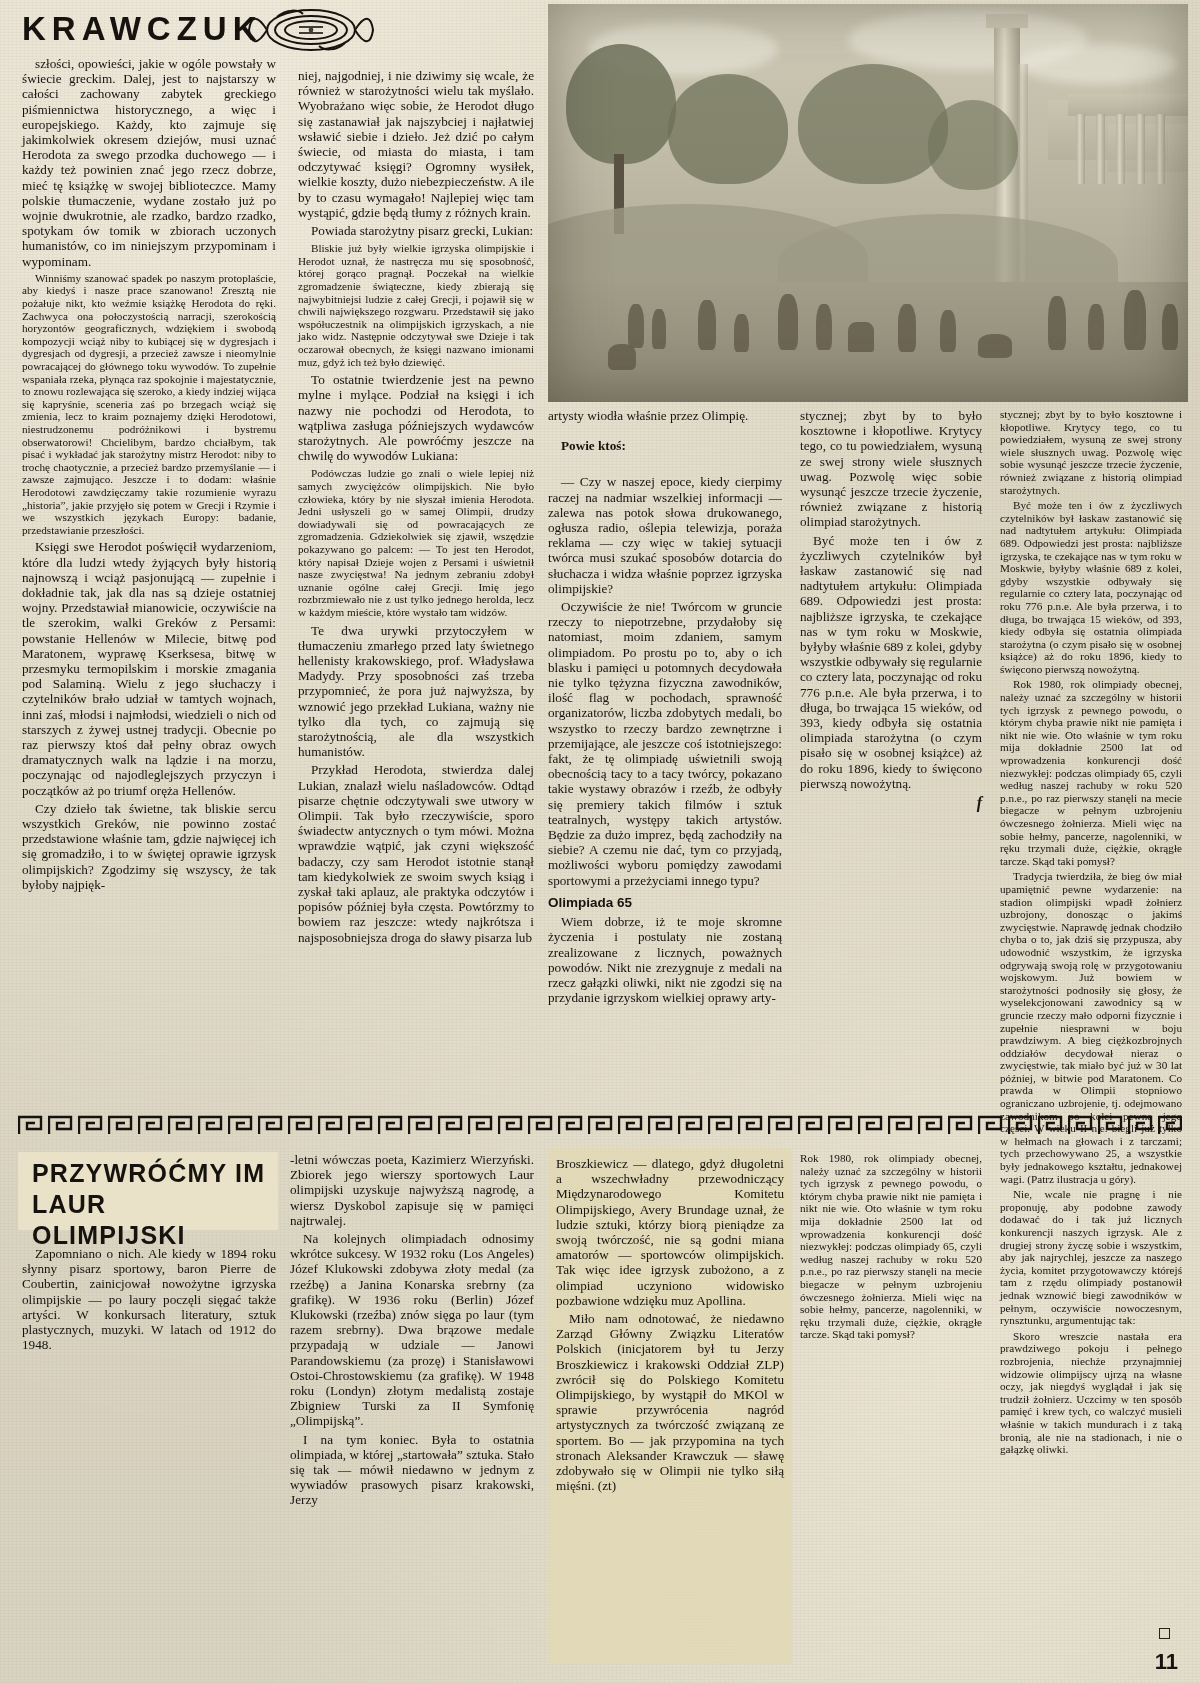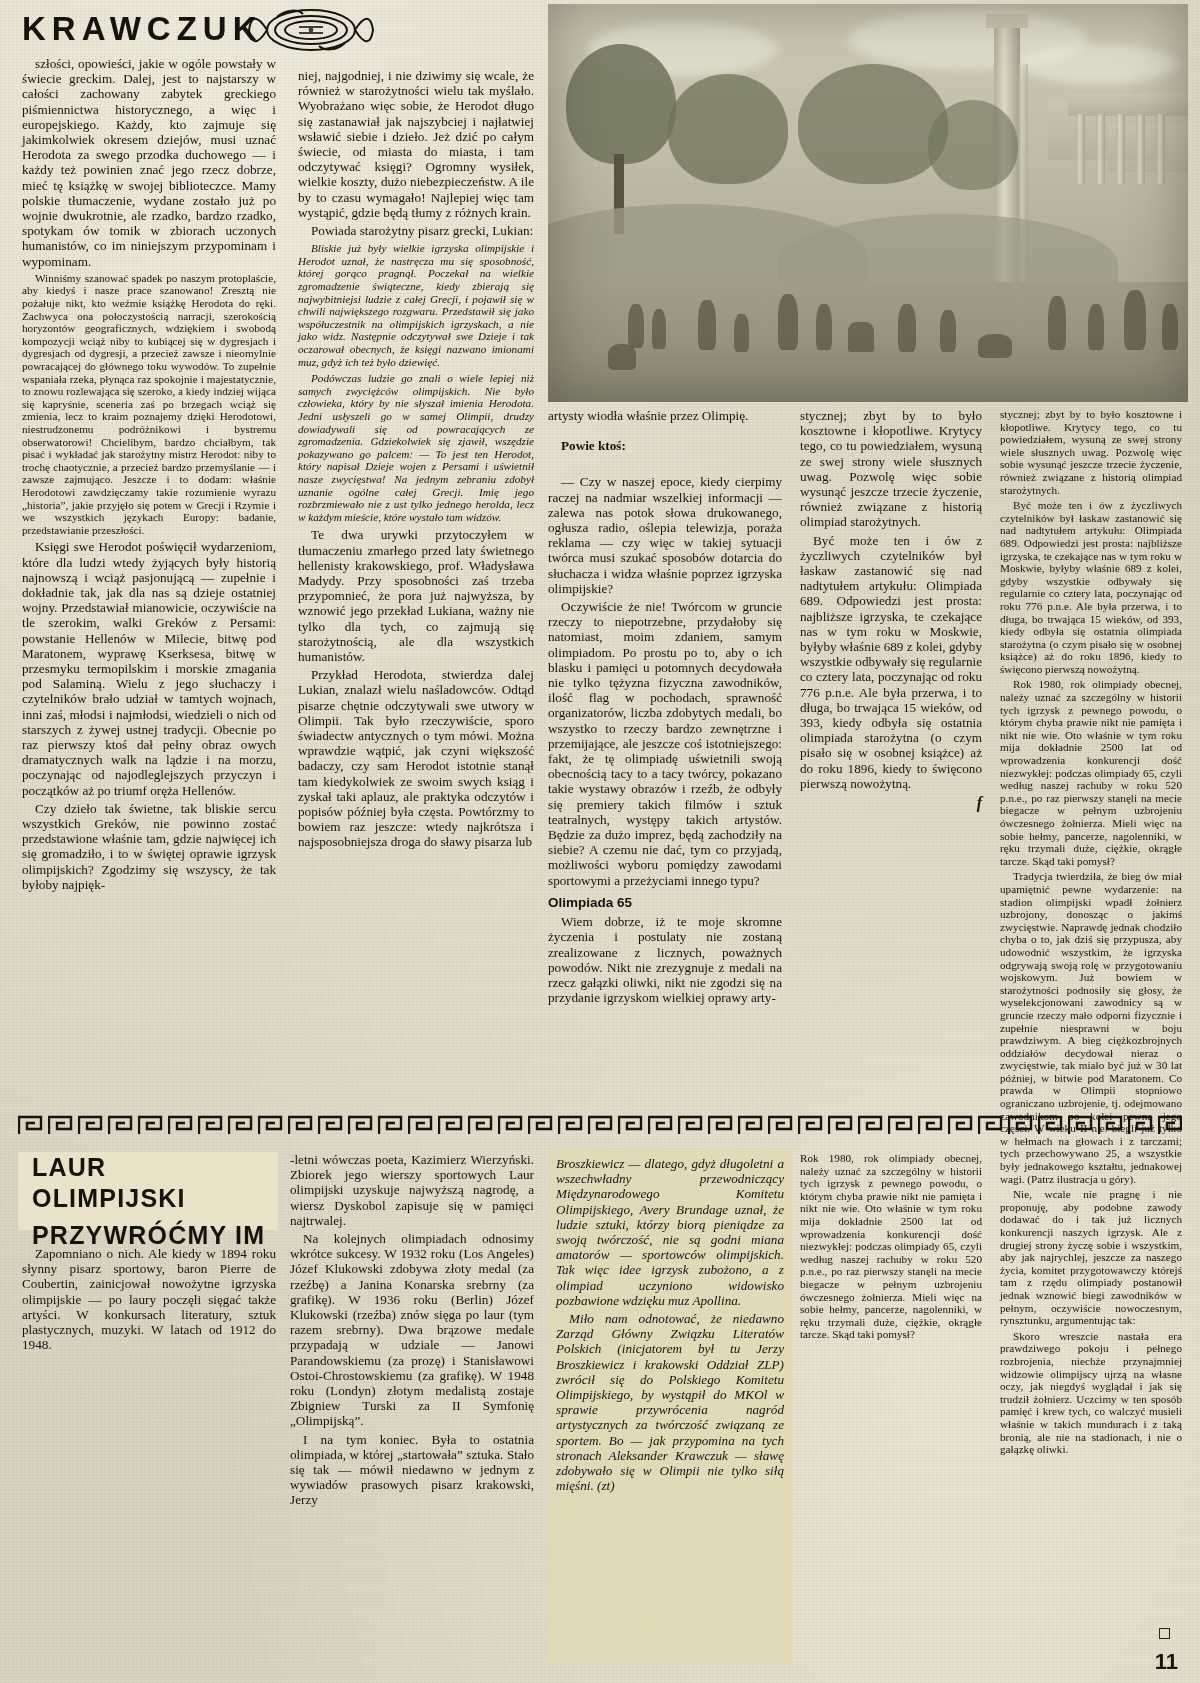--- a/index.html
+++ b/index.html
@@ -47,21 +47,21 @@
     font-size:13.2px;
     line-height:15.2px;
     color:#16130f;
     -webkit-hyphens:auto;hyphens:auto;
   }
   .col p{margin:0 0 0 0;text-indent:13px;}
   .col p.first{text-indent:13px;}
   .small{
     font-size:11.2px;line-height:12.6px;
   }
-  .ital{font-style:italic;}
+  .ital{}
   
   .illus{
     position:absolute;left:548px;top:4px;width:640px;height:398px;
     background:
       linear-gradient(180deg,#b9b49a 0%,#a9a488 40%,#9e9a80 100%);
     overflow:hidden;
     filter:saturate(.75);
   }
   .sky{position:absolute;inset:0;background:linear-gradient(180deg,#cfcab0 0%,#c3bda2 35%,#b5b096 60%,#a7a288 100%);}
   .cloud{position:absolute;border-radius:50%;background:rgba(240,236,220,.55);filter:blur(5px);}
@@ -199,20 +199,21 @@
   <p class="first" data-name="paragraph">szłości, opowieści, jakie w ogóle powstały w świecie greckim. Dalej, jest to najstarszy w całości zachowany zabytek greckiego piśmiennictwa historycznego, a więc i europejskiego. Każdy, kto zajmuje się jakimkolwiek okresem dziejów, musi uznać Herodota za swego przodka duchowego — i każdy też powinien znać jego rzecz dobrze, mieć tę książkę w swojej biblioteczce. Mamy polskie tłumaczenie, wydane zostało już po wojnie dwukrotnie, ale rzadko, bardzo rzadko, spotykam ów tomik w zbiorach uczonych humanistów, co im niniejszym przypominam i wypominam.</p>
   <p class="small" data-name="paragraph-small" style="margin-top:3px;">Winniśmy szanować spadek po naszym protoplaście, aby kiedyś i nasze prace szanowano! Zresztą nie pożałuje nikt, kto weźmie książkę Herodota do ręki. Zachwyca ona połoczystością narracji, szerokością horyzontów geograficznych, wdziękiem i swobodą kompozycji wciąż niby to kubiącej się w dygresjach i dygresjach od dygresji, a przecież zawsze i nieomylnie powracającej do głównego toku wywodów. To zupełnie wspaniała rzeka, płynąca raz spokojnie i majestatycznie, to znowu rozlewająca się szeroko, a kiedy indziej wijąca się kapryśnie, sceneria zaś po brzegach wciąż się zmienia, lecz to kraim poznajemy dzięki Herodotowi, niestrudzonemu podróżnikowi i bystremu obserwatorowi! Chcielibym, bardzo chciałbym, tak pisać i wykładać jak starożytny mistrz Herodot: niby to trochę chaotycznie, a przecież bardzo przemyślanie — i zawsze zajmująco. Jeszcze i to dodam: właśnie Herodotowi zawdzięczamy takie rozumienie wyrazu „historia”, jakie przyjęło się potem w Grecji i Rzymie i we wszystkich językach Europy: badanie, przedstawianie przeszłości.</p>
   <p data-name="paragraph" style="margin-top:3px;">Księgi swe Herodot poświęcił wydarzeniom, które dla ludzi wtedy żyjących były historią najnowszą i wciąż pasjonującą — zupełnie i dokładnie tak, jak dla nas są dzieje ostatniej wojny. Przedstawiał mianowicie, oczywiście na tle szerokim, walki Greków z Persami: powstanie Hellenów w Milecie, bitwę pod Maratonem, wyprawę Kserksesa, bitwę w przesmyku termopilskim i morskie zmagania pod Salaminą. Wielu z jego słuchaczy i czytelników brało udział w tamtych wojnach, inni zaś, młodsi i najmłodsi, wiedzieli o nich od starszych z żywej ustnej tradycji. Obecnie po raz pierwszy ktoś dał pełny obraz owych dramatycznych walk na lądzie i na morzu, poczynając od najodleglejszych przyczyn i początków aż po triumf oręża Hellenów.</p>
   <p data-name="paragraph" style="margin-top:3px;">Czy dzieło tak świetne, tak bliskie sercu wszystkich Greków, nie powinno zostać przedstawione właśnie tam, gdzie najwięcej ich się gromadziło, i to w świętej oprawie igrzysk olimpijskich? Zgodzimy się wszyscy, że tak byłoby najpięk-</p>
 </div>
 
 <div class="col" data-name="article1-column-2" style="left:298px;top:68px;width:236px;">
   <p style="text-indent:0" data-name="paragraph">niej, najgodniej, i nie dziwimy się wcale, że również w starożytności wielu tak myślało. Wyobrażano więc sobie, że Herodot długo się zastanawiał jak najszybciej i najłatwiej wsławić siebie i dzieło. Jeż dzić po całym świecie, od miasta do miasta, i tam odczytywać księgi? Ogromny wysiłek, wielkie koszty, dużo niebezpieczeństw. A ile by to czasu wymagało! Najlepiej więc tam wystąpić, gdzie będą tłumy z różnych krain.</p>
   <p data-name="paragraph" style="margin-top:3px;">Powiada starożytny pisarz grecki, Lukian:</p>
   <p class="small ital" data-name="quote-lukian-1" style="margin-top:4px;text-indent:13px;">Bliskie już były wielkie igrzyska olimpijskie i Herodot uznał, że nastręcza mu się sposobność, której gorąco pragnął. Poczekał na wielkie zgromadzenie świąteczne, kiedy zbierają się najwybitniejsi ludzie z całej Grecji, i pojawił się w chwili największego rozgwaru. Przedstawił się jako współuczestnik na olimpijskich igrzyskach, a nie jako widz. Następnie odczytywał swe Dzieje i tak oczarował obecnych, że księgi nazwano imionami muz, gdyż ich też było dziewięć.</p>
+  <p data-name="paragraph" style="margin-top:4px;">To ostatnie twierdzenie jest na pewno mylne i mylące. Podział na księgi i ich nazwy nie pochodzi od Herodota, to wątpliwa zasługa późniejszych wydawców starożytnych. Ale powróćmy jeszcze na chwilę do wywodów Lukiana:</p>
   <p class="small ital" data-name="quote-lukian-2" style="margin-top:4px;text-indent:13px;">Podówczas ludzie go znali o wiele lepiej niż samych zwyciężców olimpijskich. Nie było człowieka, który by nie słyszał imienia Herodota. Jedni usłyszeli go w samej Olimpii, drudzy dowiadywali się od powracających ze zgromadzenia. Gdziekolwiek się zjawił, wszędzie pokazywano go palcem: — To jest ten Herodot, który napisał Dzieje wojen z Persami i uświetnił nasze zwycięstwa! Na jednym zebraniu zdobył uznanie ogólne całej Grecji. Imię jego rozbrzmiewało nie z ust tylko jednego herolda, lecz w każdym mieście, które wystało tam widzów.</p>
   <p data-name="paragraph" style="margin-top:4px;">Te dwa urywki przytoczyłem w tłumaczeniu zmarłego przed laty świetnego hellenisty krakowskiego, prof. Władysława Madydy. Przy sposobności zaś trzeba przypomnieć, że pora już najwyższa, by wznowić jego przekład Lukiana, ważny nie tylko dla tych, co zajmują się starożytnością, ale dla wszystkich humanistów.</p>
   <p data-name="paragraph" style="margin-top:3px;">Przykład Herodota, stwierdza dalej Lukian, znalazł wielu naśladowców. Odtąd pisarze chętnie odczytywali swe utwory w Olimpii. Tak było rzeczywiście, sporo świadectw antycznych o tym mówi. Można wprawdzie wątpić, jak czyni większość badaczy, czy sam Herodot istotnie stanął tam kiedykolwiek ze swoim swych ksiąg i zyskał taki aplauz, ale praktyka odczytów i popisów później była częsta. Powtórzmy to bowiem raz jeszcze: wtedy najkrótsza i najsposobniejsza droga do sławy pisarza lub</p>
 </div>
 
 <div class="col" data-name="article1-column-3" style="left:548px;top:408px;width:234px;">
   <p style="text-indent:0" data-name="paragraph">artysty wiodła właśnie przez Olimpię.</p>
   <p data-name="paragraph" style="margin-top:15px;font-weight:bold;">Powie ktoś:</p>
   <p data-name="paragraph" style="margin-top:21px;">— Czy w naszej epoce, kiedy cierpimy raczej na nadmiar wszelkiej informacji — zalewa nas potok słowa drukowanego, ogłusza radio, oślepia telewizja, poraża reklama — czy więc w takiej sytuacji twórca musi szukać sposobów dotarcia do słuchacza i widza właśnie poprzez igrzyska olimpijskie?</p>
   <p data-name="paragraph" style="margin-top:3px;">Oczywiście że nie! Twórcom w gruncie rzeczy to niepotrzebne, przydałoby się natomiast, moim zdaniem, samym olimpiadom. Po prostu po to, aby o ich blasku i pamięci u potomnych decydowała nie tylko tężyzna fizyczna zawodników, ilość flag w pochodach, sprawność organizatorów, liczba zdobytych medali, bo wszystko to rzeczy bardzo zewnętrzne i przemijające, ale jeszcze coś istotniejszego: fakt, że tę olimpiadę uświetnili swoją obecnością tacy to a tacy twórcy, pokazano takie wystawy obrazów i rzeźb, że odbyły się premiery takich filmów i sztuk teatralnych, występy takich artystów. Będzie za dużo imprez, będą zachodziły na siebie? A czemu nie dać, tym co przyjadą, możliwości wyboru pomiędzy zawodami sportowymi a przeżyciami innego typu?</p>
@@ -247,22 +248,22 @@
         <g fill="none" stroke="#16130f" stroke-width="2.4">
           <path d="M1 21 L1 4 L23 4 L23 16 L9 16 L9 10 L17 10"></path>
         </g>
       </pattern>
     </defs>
     <rect x="0" y="0" width="1164" height="22" fill="url(#gk)"></rect>
   </svg>
 </div>
 
 <div class="headbox" data-name="article2-headline-box">
+  <div class="h" data-name="article2-headline-line1">PRZYWRÓĆMY IM</div>
   <div class="h" style="padding-top:0" data-name="article2-headline-line2">LAUR OLIMPIJSKI</div>
-  <div class="h" data-name="article2-headline-line1">PRZYWRÓĆMY IM</div>
 </div>
 
 <div class="col" data-name="article2-column-1" style="left:22px;top:1246px;width:254px;">
   <p data-name="paragraph">Zapomniano o nich. Ale kiedy w 1894 roku słynny pisarz sportowy, baron Pierre de Coubertin, zainicjował nowożytne igrzyska olimpijskie — po laury poczęli sięgać także artyści. W konkursach literatury, sztuk plastycznych, muzyki. W latach od 1912 do 1948.</p>
 </div>
 
 <div class="col" data-name="article2-column-2" style="left:290px;top:1152px;width:244px;">
   <p style="text-indent:0" data-name="paragraph">-letni wówczas poeta, Kazimierz Wierzyński. Zbiorek jego wierszy sportowych Laur olimpijski uzyskuje najwyższą nagrodę, a wiersz Dyskobol zapisuje się w pamięci najtrwalej.</p>
   <p data-name="paragraph" style="margin-top:3px;">Na kolejnych olimpiadach odnosimy wkrótce sukcesy. W 1932 roku (Los Angeles) Józef Klukowski zdobywa złoty medal (za rzeźbę) a Janina Konarska srebrny (za grafikę). W 1936 roku (Berlin) Józef Klukowski (rzeźba) znów sięga po laur (tym razem srebrny). Dwa brązowe medale przypadają w udziale — Janowi Parandowskiemu (za prozę) i Stanisławowi Ostoi-Chrostowskiemu (za grafikę). W 1948 roku (Londyn) złotym medalistą zostaje Zbigniew Turski za II Symfonię „Olimpijską”.</p>
   <p data-name="paragraph" style="margin-top:3px;">I na tym koniec. Była to ostatnia olimpiada, w której „startowała” sztuka. Stało się tak — mówił niedawno w jednym z wywiadów prasowych pisarz krakowski, Jerzy</p>

